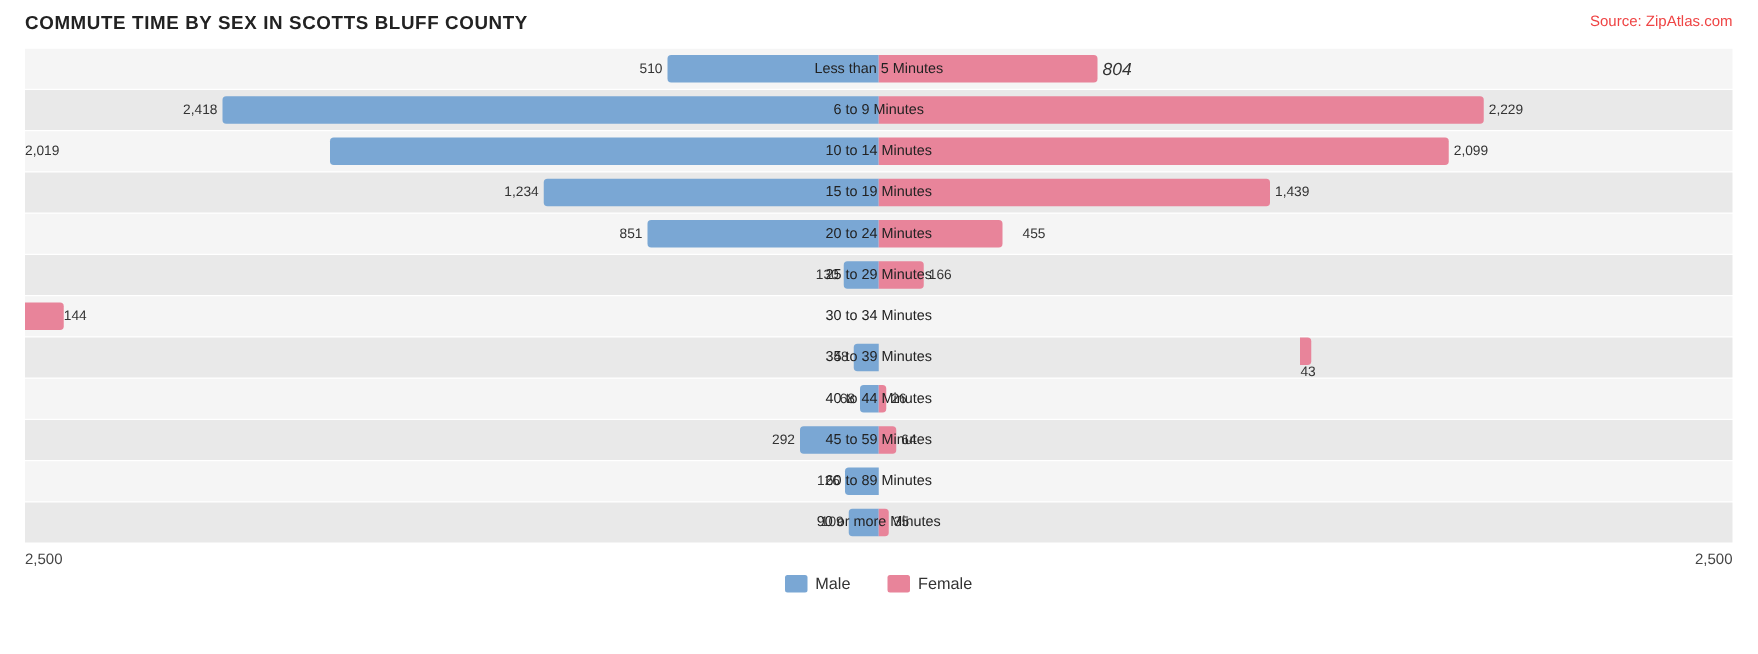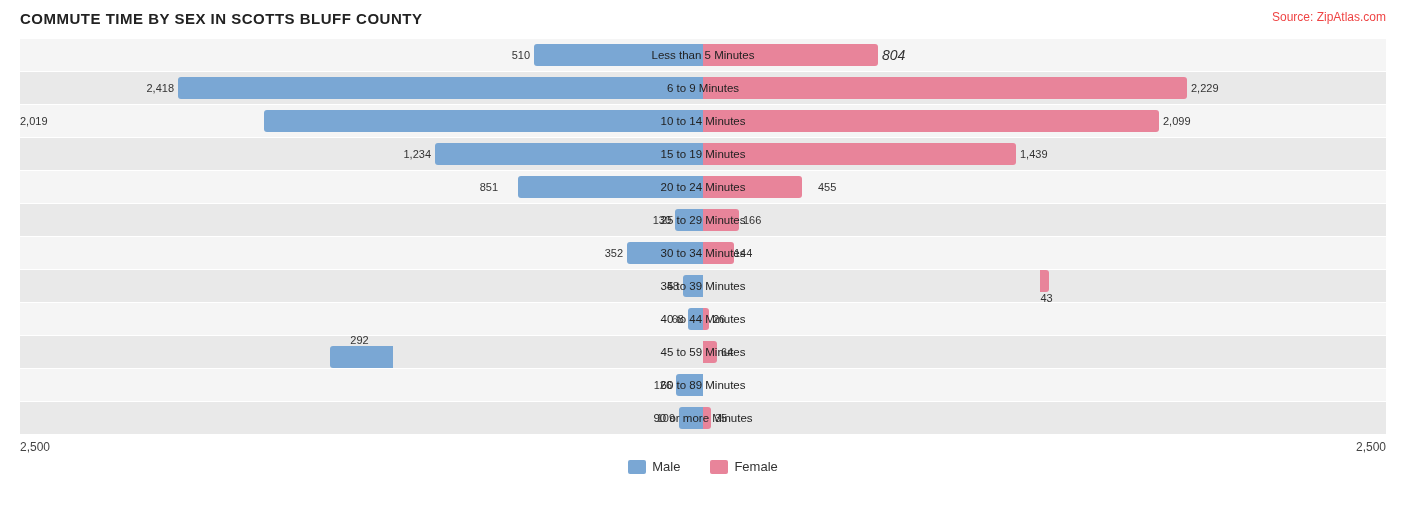--- a/index.html
+++ b/index.html
@@ -112,21 +112,21 @@
         </div>
         <div style="position: absolute; left: 50%; transform: translateX(-50%); z-index: 10; font-size: 11.5px; color: rgb(34, 34, 34); white-space: nowrap; text-align: center; width: 165px;">15 to 19 Minutes</div>
         <div style="width: 50%; display: flex; align-items: center; justify-content: flex-start; height: 100%; position: relative; z-index: 1;">
           <div style="width: 313px; height: 22px; background: rgb(232, 132, 154); border-radius: 0px 3px 3px 0px; flex-shrink: 0;"></div>
           <span style="font-size: 11px; color: rgb(51, 51, 51); margin-left: 4px; white-space: nowrap;">1,439</span>
         </div>
       </div>
       <div style="position: relative; display: flex; align-items: center; margin-bottom: 1px; height: 32px;">
         <div style="position: absolute; inset: 0px; background: rgb(245, 245, 245);"></div>
         <div style="width: 50%; display: flex; align-items: center; justify-content: flex-end; height: 100%; position: relative; z-index: 1;">
-          <span style="font-size: 11px; color: rgb(51, 51, 51); margin-right: 20px; white-space: nowrap;">851</span>
+          <span style="font-size: 11px; color: rgb(51, 51, 51); margin-right: 4px; white-space: nowrap;">851</span>
           <div style="width: 185px; height: 22px; background: rgb(122, 167, 212); border-radius: 3px 0px 0px 3px; flex-shrink: 0;"></div>
         </div>
         <div style="position: absolute; left: 50%; transform: translateX(-50%); z-index: 10; font-size: 11.5px; color: rgb(34, 34, 34); white-space: nowrap; text-align: center; width: 165px;">20 to 24 Minutes</div>
         <div style="width: 50%; display: flex; align-items: center; justify-content: flex-start; height: 100%; position: relative; z-index: 1;">
           <div style="width: 99px; height: 22px; background: rgb(232, 132, 154); border-radius: 0px 3px 3px 0px; flex-shrink: 0;"></div>
           <span style="font-size: 11px; color: rgb(51, 51, 51); margin-left: 16px; white-space: nowrap;">455</span>
         </div>
       </div>
       <div style="position: relative; display: flex; align-items: center; margin-bottom: 1px; height: 32px;">
         <div style="position: absolute; inset: 0px; background: rgb(233, 233, 233);"></div>
@@ -135,24 +135,20 @@
           <div style="width: 28px; height: 22px; background: rgb(122, 167, 212); border-radius: 3px 0px 0px 3px; flex-shrink: 0;"></div>
         </div>
         <div style="position: absolute; left: 50%; transform: translateX(-50%); z-index: 10; font-size: 11.5px; color: rgb(34, 34, 34); white-space: nowrap; text-align: center; width: 165px;">25 to 29 Minutes</div>
         <div style="width: 50%; display: flex; align-items: center; justify-content: flex-start; height: 100%; position: relative; z-index: 1;">
           <div style="width: 36px; height: 22px; background: rgb(232, 132, 154); border-radius: 0px 3px 3px 0px; flex-shrink: 0;"></div>
           <span style="font-size: 11px; color: rgb(51, 51, 51); margin-left: 4px; white-space: nowrap;">166</span>
         </div>
       </div>
       <div style="position: relative; display: flex; align-items: center; margin-bottom: 1px; height: 32px;">
         <div style="position: absolute; inset: 0px; background: rgb(245, 245, 245);"></div>
-        <div style="width: 50%; display: flex; align-items: center; justify-content: flex-end; height: 100%; position: relative; z-index: 1;">
-          <span style="font-size: 11px; color: rgb(51, 51, 51); margin-right: 4px; white-space: nowrap;">352</span>
-          <div style="width: 76px; height: 22px; background: rgb(122, 167, 212); border-radius: 3px 0px 0px 3px; flex-shrink: 0;"></div>
-        </div>
         <div style="position: absolute; left: 50%; transform: translateX(-50%); z-index: 10; font-size: 11.5px; color: rgb(34, 34, 34); white-space: nowrap; text-align: center; width: 165px;">30 to 34 Minutes</div>
         <div style="width: 50%; display: flex; align-items: center; justify-content: flex-start; height: 100%; position: relative; z-index: 1;">
           <div style="width: 31px; height: 22px; background: rgb(232, 132, 154); border-radius: 0px 3px 3px 0px; flex-shrink: 0;"></div>
           <span style="font-size: 11px; color: rgb(51, 51, 51); margin-left: 0; white-space: nowrap;">144</span>
         </div>
       </div>
       <div style="position: relative; display: flex; align-items: center; margin-bottom: 1px; height: 32px;">
         <div style="position: absolute; inset: 0px; background: rgb(233, 233, 233);"></div>
         <div style="width: 50%; display: flex; align-items: center; justify-content: flex-end; height: 100%; position: relative; z-index: 1;">
           <span style="font-size: 11px; color: rgb(51, 51, 51); margin-right: 4px; white-space: nowrap;">48</span>
@@ -171,21 +167,21 @@
           <div style="width: 15px; height: 22px; background: rgb(122, 167, 212); border-radius: 3px 0px 0px 3px; flex-shrink: 0;"></div>
         </div>
         <div style="position: absolute; left: 50%; transform: translateX(-50%); z-index: 10; font-size: 11.5px; color: rgb(34, 34, 34); white-space: nowrap; text-align: center; width: 165px;">40 to 44 Minutes</div>
         <div style="width: 50%; display: flex; align-items: center; justify-content: flex-start; height: 100%; position: relative; z-index: 1;">
           <div style="width: 6px; height: 22px; background: rgb(232, 132, 154); border-radius: 0px 3px 3px 0px; flex-shrink: 0;"></div>
           <span style="font-size: 11px; color: rgb(51, 51, 51); margin-left: 4px; white-space: nowrap;">26</span>
         </div>
       </div>
       <div style="position: relative; display: flex; align-items: center; margin-bottom: 1px; height: 32px;">
         <div style="position: absolute; inset: 0px; background: rgb(233, 233, 233);"></div>
-        <div style="width: 50%; display: flex; align-items: center; justify-content: flex-end; height: 100%; position: relative; z-index: 1; flex-direction: column;">
+        <div style="width: 50%; display: flex; align-items: center; justify-content: flex-end; height: 100%; position: relative; z-index: 1;">
           <span style="font-size: 11px; color: rgb(51, 51, 51); margin-right: 4px; white-space: nowrap;">292</span>
           <div style="width: 63px; height: 22px; background: rgb(122, 167, 212); border-radius: 3px 0px 0px 3px; flex-shrink: 0;"></div>
         </div>
         <div style="position: absolute; left: 50%; transform: translateX(-50%); z-index: 10; font-size: 11.5px; color: rgb(34, 34, 34); white-space: nowrap; text-align: center; width: 165px;">45 to 59 Minutes</div>
         <div style="width: 50%; display: flex; align-items: center; justify-content: flex-start; height: 100%; position: relative; z-index: 1;">
           <div style="width: 14px; height: 22px; background: rgb(232, 132, 154); border-radius: 0px 3px 3px 0px; flex-shrink: 0;"></div>
           <span style="font-size: 11px; color: rgb(51, 51, 51); margin-left: 4px; white-space: nowrap;">64</span>
         </div>
       </div>
       <div style="position: relative; display: flex; align-items: center; margin-bottom: 1px; height: 32px;">

